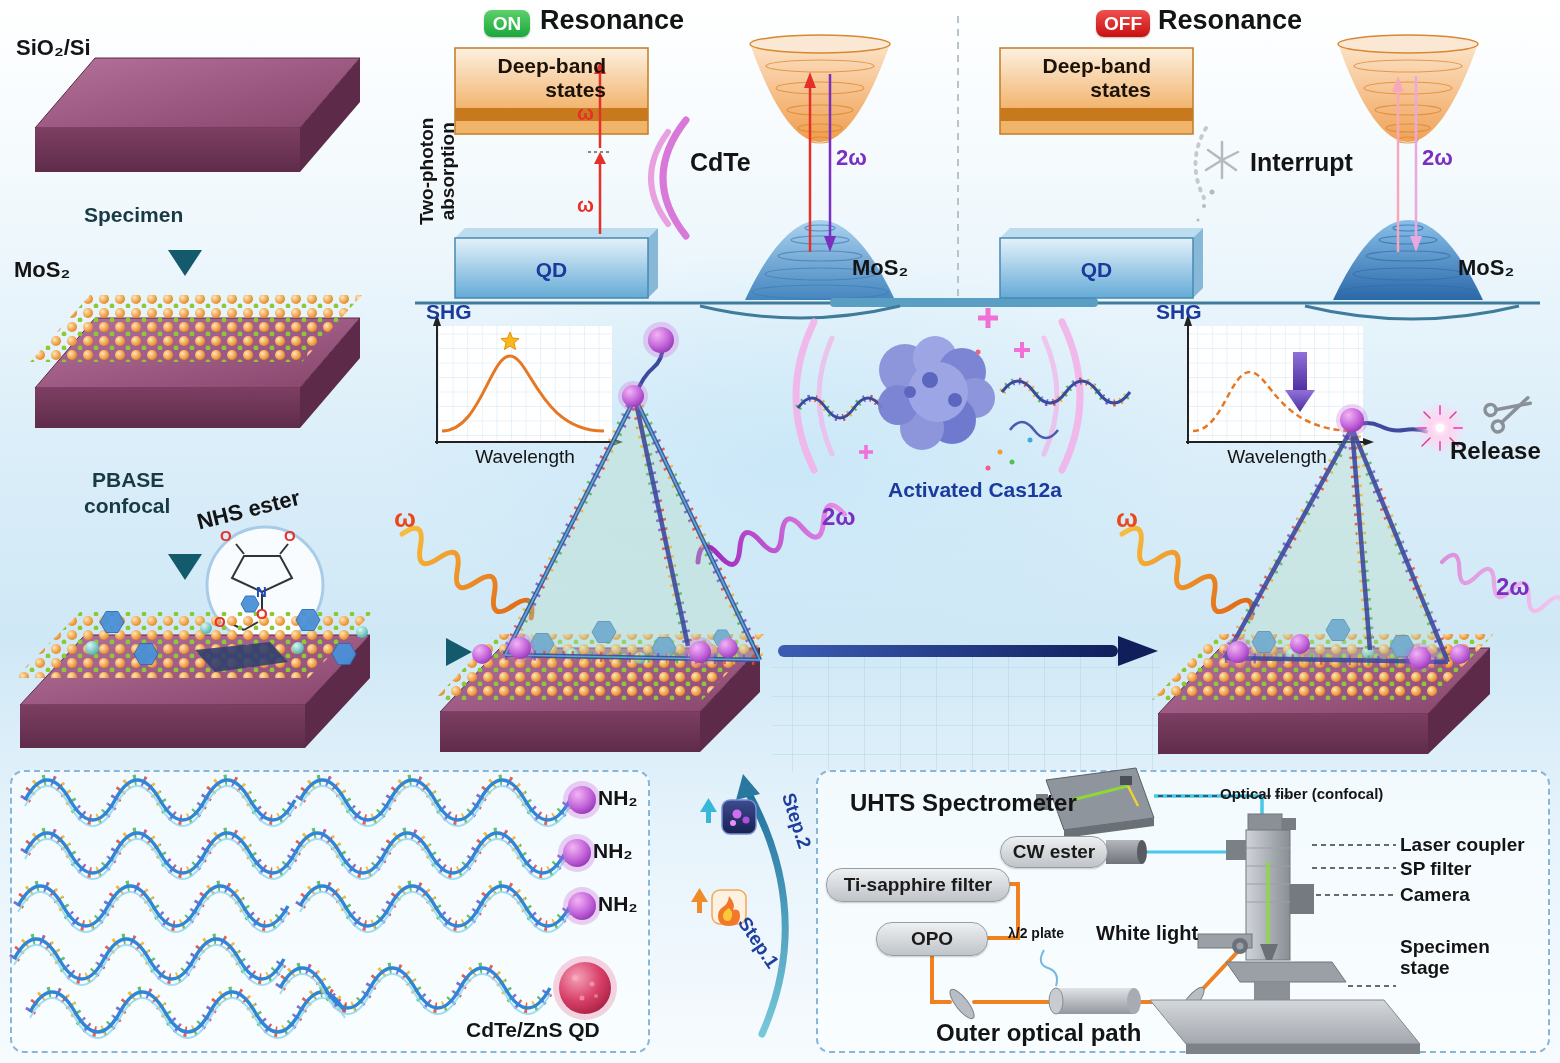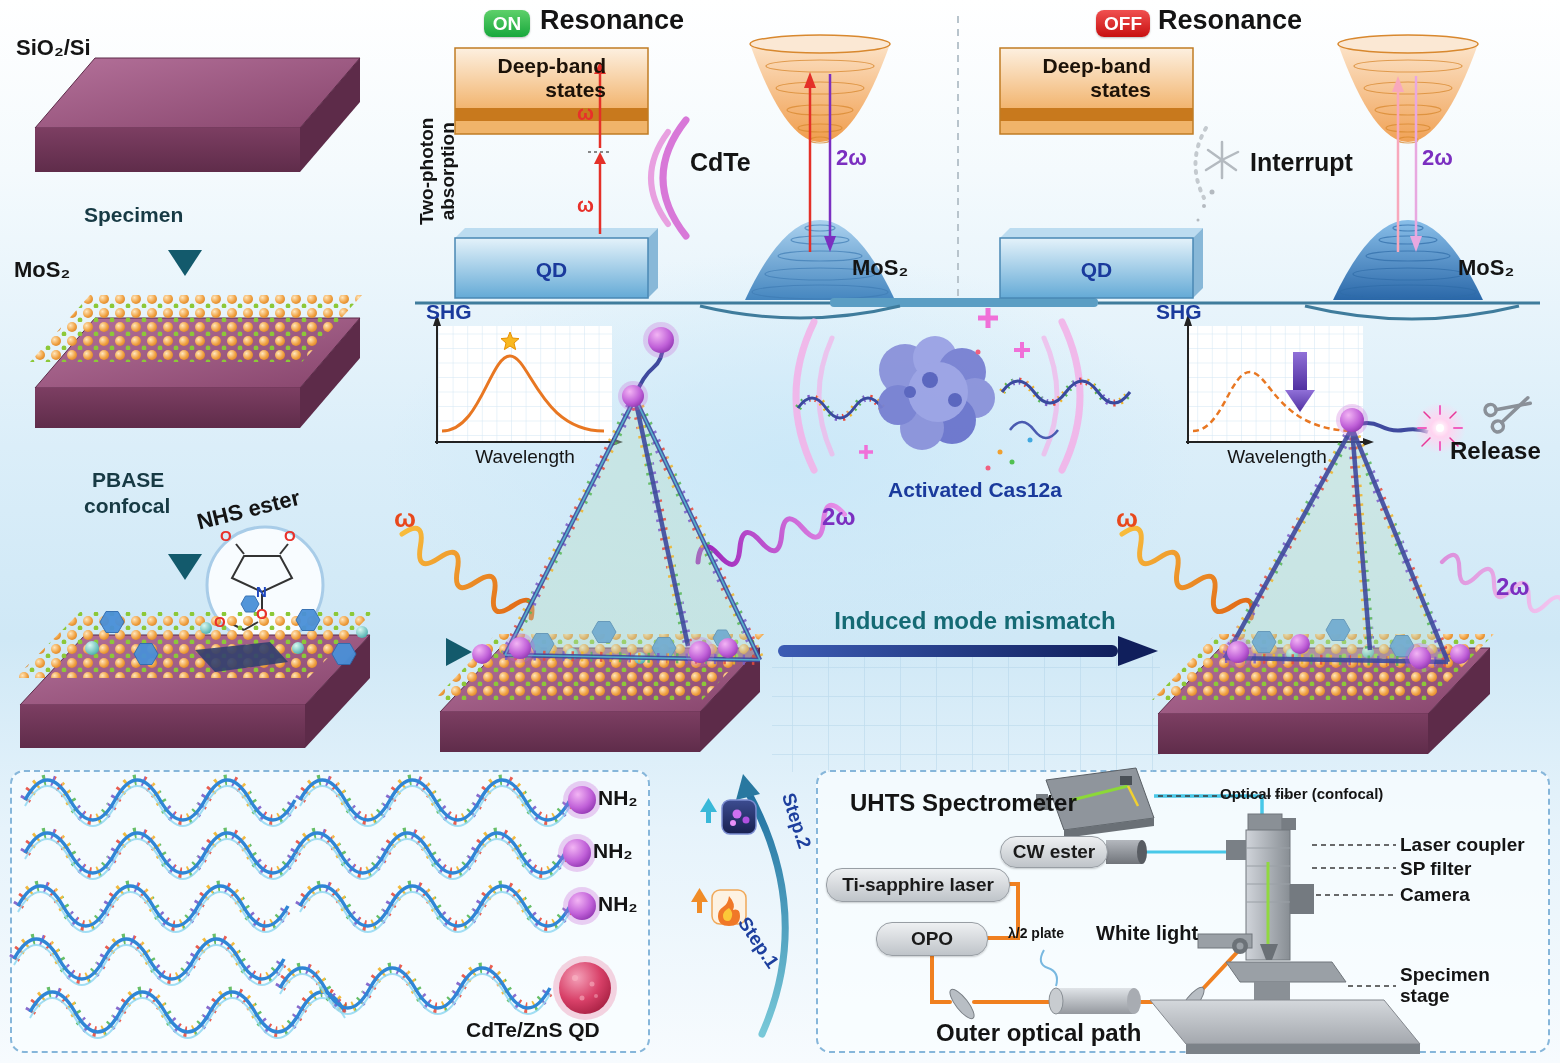--- a/index.html
+++ b/index.html
@@ -693,36 +693,35 @@
 
   <div class="t b navy" style="left:426px;top:300px;font-size:21px">SHG</div>
   <div class="t c" style="left:440px;top:446px;width:170px;font-size:19px">Wavelength</div>
   <div class="t b navy" style="left:1156px;top:300px;font-size:21px">SHG</div>
   <div class="t c" style="left:1192px;top:446px;width:170px;font-size:19px">Wavelength</div>
   <div class="t b c navy" style="left:865px;top:478px;width:220px;font-size:21px">Activated Cas12a</div>
   <div class="t b ored" style="left:394px;top:504px;font-size:26px">ω</div>
   <div class="t b purple" style="left:822px;top:504px;font-size:24px">2ω</div>
   <div class="t b ored" style="left:1116px;top:504px;font-size:26px">ω</div>
   <div class="t b purple" style="left:1496px;top:574px;font-size:24px">2ω</div>
-  <div class="t b c teal" style="left:800px;top:608px;width:350px;font-size:24px">Induced mode mismatch</div>
   <div class="t b" style="left:1450px;top:438px;font-size:24px">Release</div>
 
   <div class="t b" style="left:598px;top:786px;font-size:21px">NH₂</div>
   <div class="t b" style="left:593px;top:839px;font-size:21px">NH₂</div>
   <div class="t b" style="left:598px;top:892px;font-size:21px">NH₂</div>
   <div class="t b" style="left:466px;top:1018px;font-size:21px">CdTe/ZnS QD</div>
 
   <div class="t b" style="left:768px;top:810px;font-size:19px;color:#1d3f9e;transform:rotate(72deg)">Step.2</div>
   <div class="t b" style="left:730px;top:932px;font-size:19px;color:#1d3f9e;transform:rotate(56deg)">Step.1</div>
 
   <div class="t b" style="left:850px;top:790px;font-size:24px">UHTS Spectrometer</div>
   <div class="pill" style="left:1000px;top:836px;width:106px;height:30px;font-size:19px">CW ester</div>
-  <div class="pill" style="left:826px;top:868px;width:182px;height:32px;font-size:19px">Ti-sapphire laser</div>
+  <div class="pill" style="left:826px;top:868px;width:182px;height:32px;font-size:19px">Ti-sapphire filter</div>
   <div class="pill" style="left:876px;top:922px;width:110px;height:32px;font-size:19px">OPO</div>
   <div class="t b" style="left:1008px;top:926px;font-size:14px">λ/2 plate</div>
   <div class="t b" style="left:1096px;top:922px;font-size:20px">White light</div>
   <div class="t b" style="left:936px;top:1020px;font-size:24px">Outer optical path</div>
   <div class="t b" style="left:1220px;top:786px;font-size:15px">Optical fiber (confocal)</div>
   <div class="t b" style="left:1400px;top:834px;font-size:19px">Laser coupler</div>
   <div class="t b" style="left:1400px;top:858px;font-size:19px">SP filter</div>
   <div class="t b" style="left:1400px;top:884px;font-size:19px">Camera</div>
-  <div class="t b w" style="left:1400px;top:964px;width:110px;font-size:19px">Specimen stage</div>
+  <div class="t b w" style="left:1400px;top:936px;width:110px;font-size:19px">Specimen stage</div>
 </div>
 
 </body></html>

